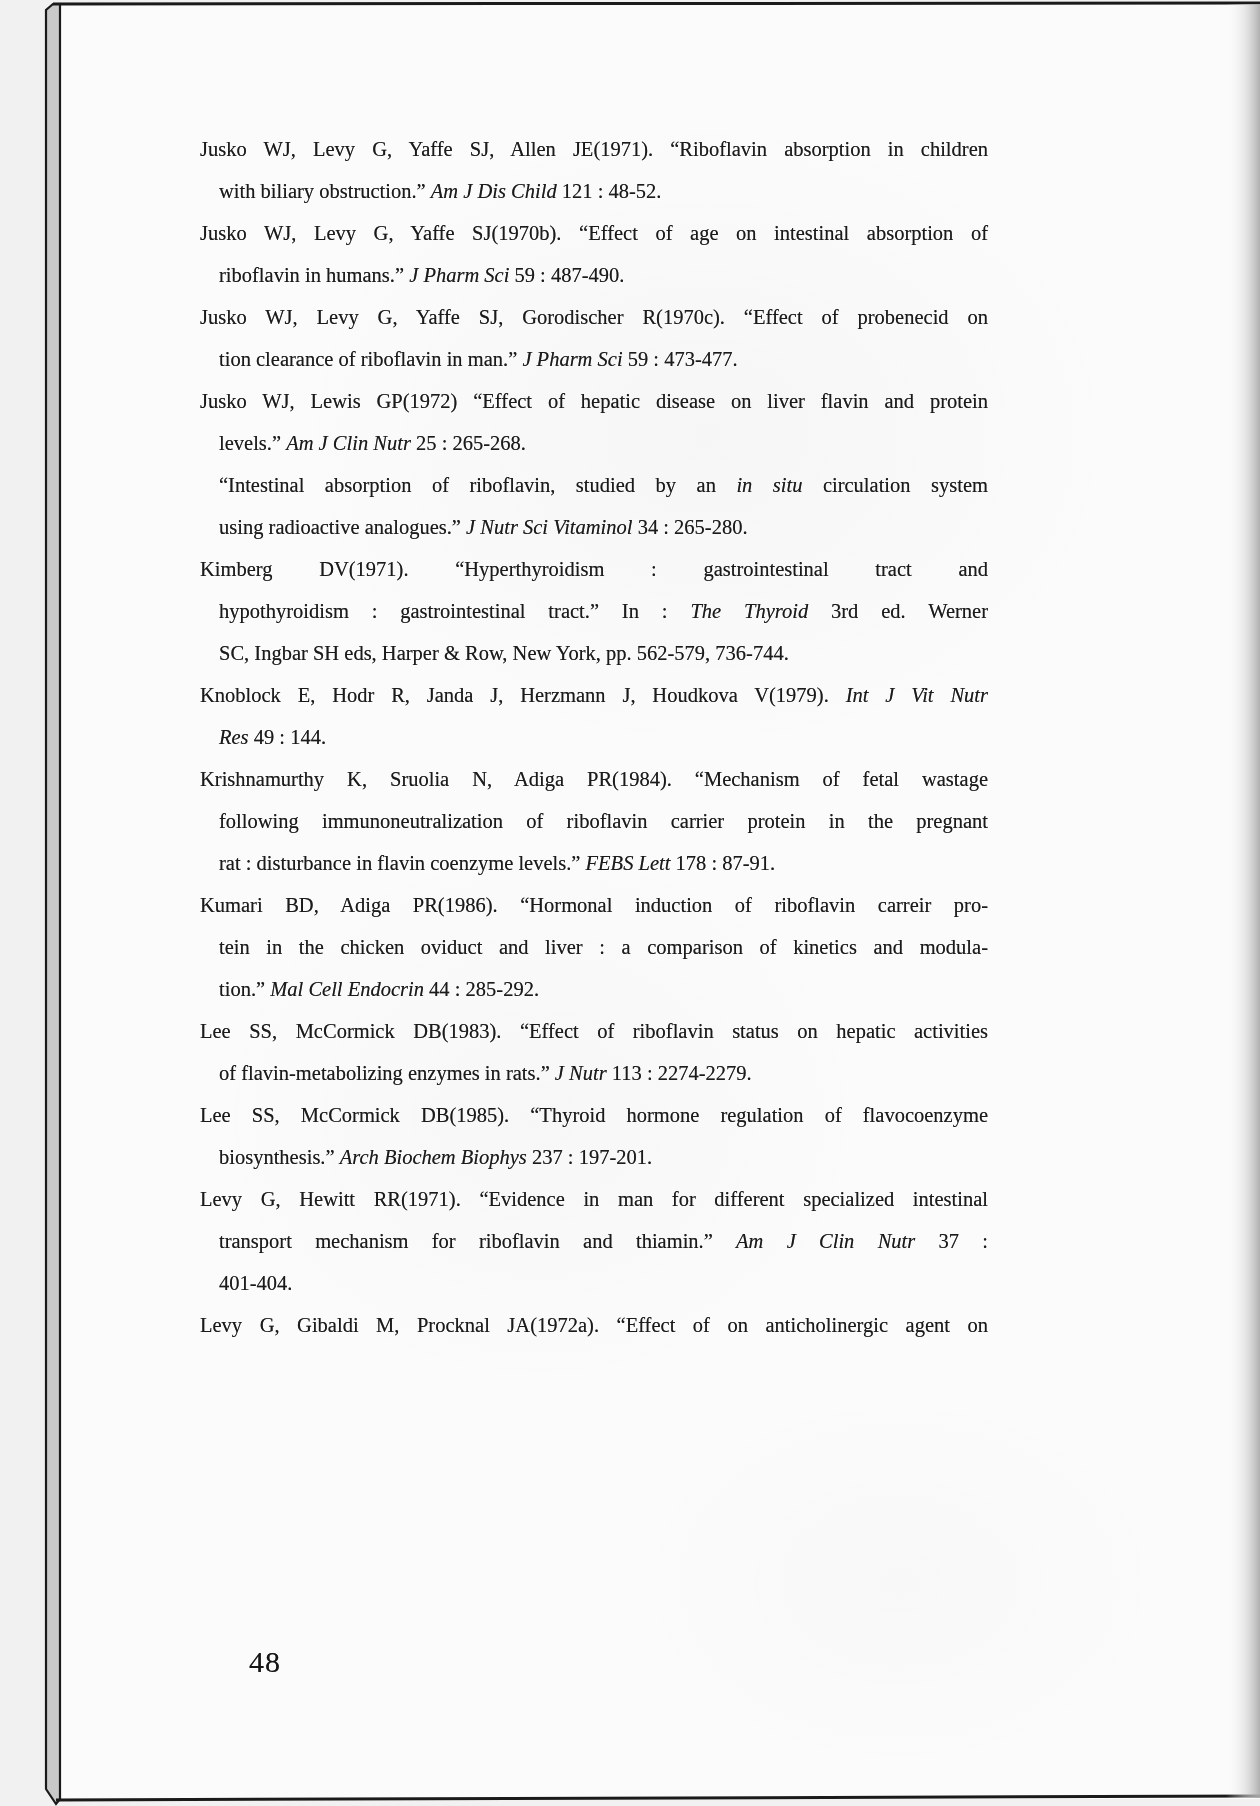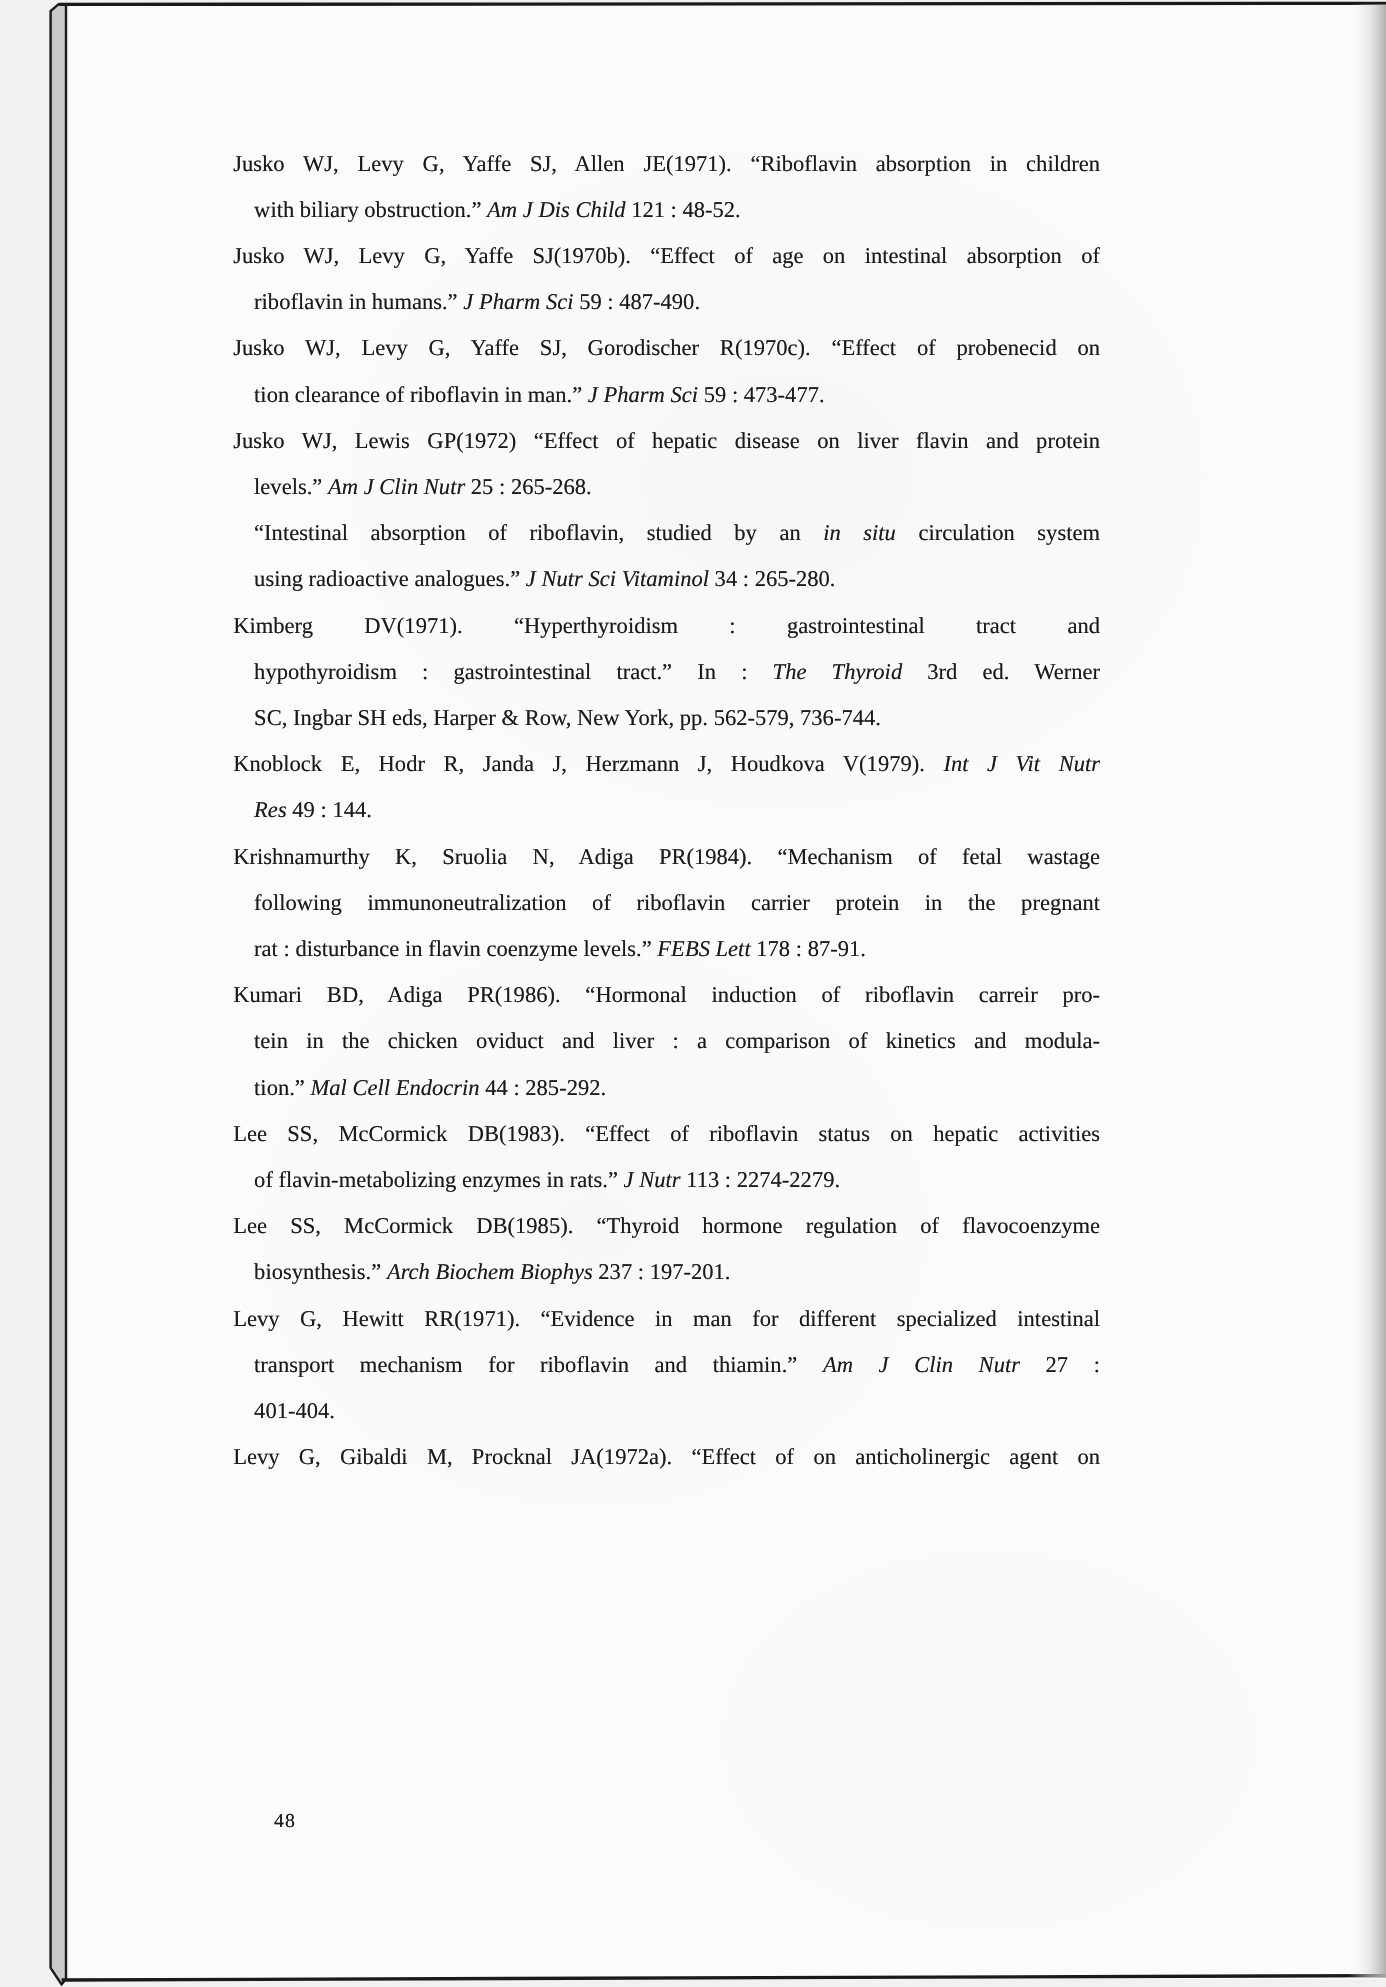--- a/index.html
+++ b/index.html
@@ -26,42 +26,42 @@
     width: 1198px; height: 1792px;
     background:
       radial-gradient(ellipse 620px 480px at 54% 24%, rgba(0,0,0,0.018), transparent 70%),
       radial-gradient(ellipse 500px 420px at 40% 62%, rgba(0,0,0,0.014), transparent 70%),
       radial-gradient(ellipse 420px 300px at 70% 88%, rgba(0,0,0,0.012), transparent 70%);
     pointer-events: none;
   }
 
   .text-block {
     position: absolute;
-    left: 212px;
+    left: 200px;
     top: 128px;
     width: 788px;
     font-family: "Liberation Serif", "DejaVu Serif", serif;
     font-size: 20.5px;
     line-height: 42px;
     color: #1b1b1b;
     text-shadow: 0 0 0.5px rgba(10,10,10,0.55);
   }
 
   .ref { margin: 0; }
   .line { text-align: left; }
   .line.justify { text-align: justify; text-align-last: justify; }
   .line.indent { padding-left: 19px; }
   .line em { }
 
   .page-number {
     position: absolute;
     left: 249px;
     top: 1645px;
     font-family: "Liberation Serif", "DejaVu Serif", serif;
-    font-size: 18px;
+    font-size: 30px;
     letter-spacing: 1px;
     color: #161616;
     text-shadow: 0 0 0.5px rgba(10,10,10,0.55);
   }
 </style>
 </head>
 <body>
 
 <div class="scan">
 
@@ -130,21 +130,21 @@
       <div class="ref">
         <div class="line justify"><span>Lee SS, McCormick DB(1983). “Effect of riboflavin status on hepatic activities</span></div>
         <div class="line indent"><span>of flavin-metabolizing enzymes in rats.” </span><em>J Nutr</em><span> 113 : 2274-2279.</span></div>
       </div>
       <div class="ref">
         <div class="line justify"><span>Lee SS, McCormick DB(1985). “Thyroid hormone regulation of flavocoenzyme</span></div>
         <div class="line indent"><span>biosynthesis.” </span><em>Arch Biochem Biophys</em><span> 237 : 197-201.</span></div>
       </div>
       <div class="ref">
         <div class="line justify"><span>Levy G, Hewitt RR(1971). “Evidence in man for different specialized intestinal</span></div>
-        <div class="line indent justify"><span>transport mechanism for riboflavin and thiamin.” </span><em>Am J Clin Nutr</em><span> 27 :</span></div>
+        <div class="line indent justify"><span>transport mechanism for riboflavin and thiamin.” </span><em>Am J Clin Nutr</em><span> 37 :</span></div>
         <div class="line indent"><span>401-404.</span></div>
       </div>
       <div class="ref">
         <div class="line justify"><span>Levy G, Gibaldi M, Procknal JA(1972a). “Effect of on anticholinergic agent on</span></div>
       </div>
     </div>
 
   <div class="page-number">48</div>
 
 </div>

